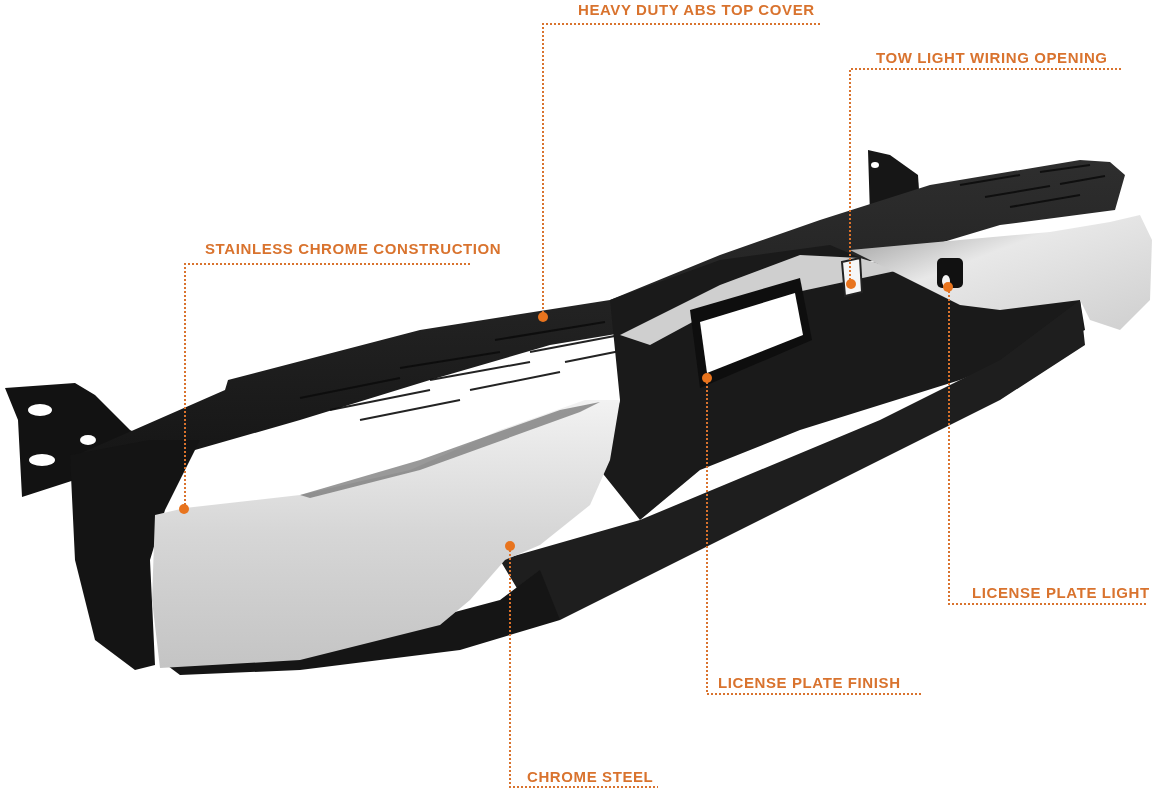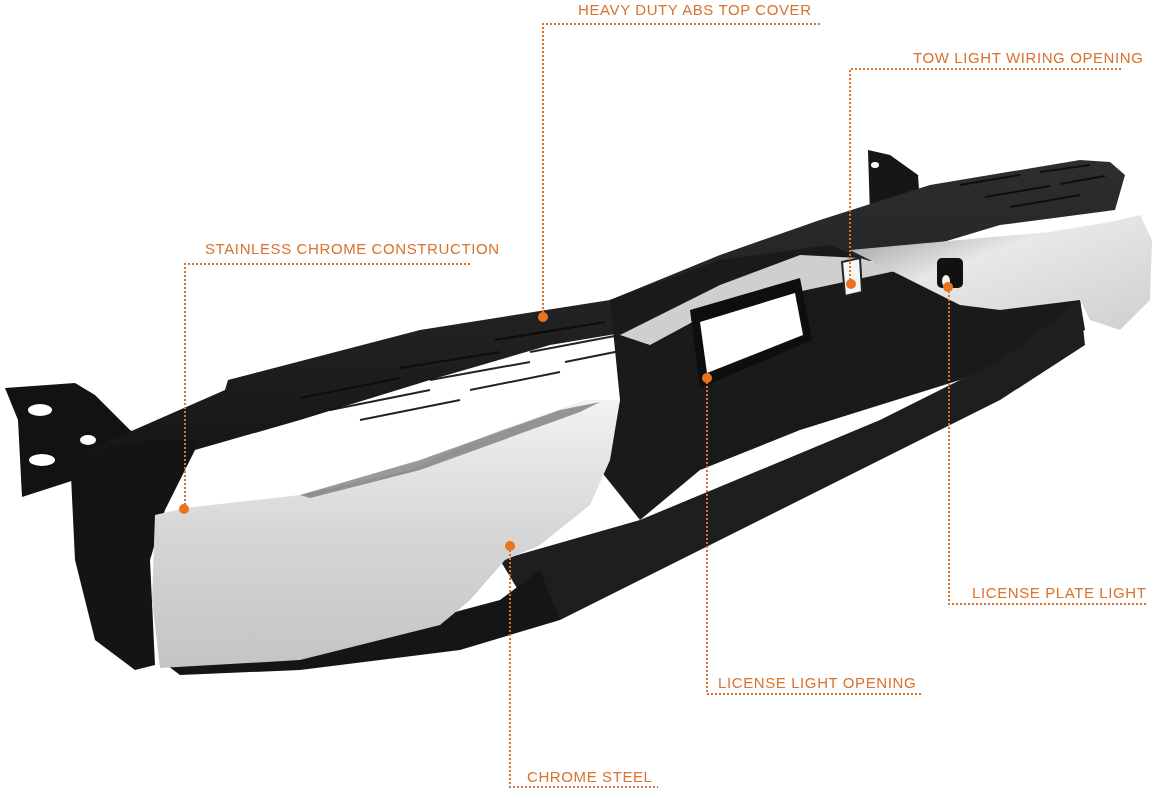--- a/index.html
+++ b/index.html
@@ -1,17 +1,17 @@
 <!DOCTYPE html>
 <html><head>
 <meta charset="utf-8">
 <style>
   html, body { margin: 0; padding: 0; background: #ffffff; }
   body { width: 1157px; height: 793px; position: relative; overflow: hidden; font-family: "Liberation Sans", "DejaVu Sans", sans-serif; }
-  #stage { position: absolute; left: 0; top: 0; width: 1015px; height: 793px; }
+  #stage { position: absolute; left: 0; top: 0; width: 1015px; height: 793px; font-weight: bold; }
   #product { position: absolute; left: 0; top: 0; width: 1157px; height: 793px; }
   .callout-label {
     position: absolute;
     color: #d9732e;
     font-size: 15px;
     letter-spacing: 0.6px;
     white-space: nowrap;
     line-height: 18px;
   }
 </style>
@@ -111,18 +111,18 @@
       <circle cx="543" cy="317" r="5"></circle>
       <circle cx="851" cy="284" r="5"></circle>
       <circle cx="184" cy="509" r="5"></circle>
       <circle cx="948" cy="287" r="5"></circle>
       <circle cx="707" cy="378" r="5"></circle>
       <circle cx="510" cy="546" r="5"></circle>
     </g>
   </svg>
 
   <div class="callout-label" style="left:578px;top:1px;">HEAVY DUTY ABS TOP COVER</div>
-  <div class="callout-label" style="left:913px;top:49px;">TOW LIGHT WIRING OPENING</div>
+  <div class="callout-label" style="left:876px;top:49px;">TOW LIGHT WIRING OPENING</div>
   <div class="callout-label" style="left:205px;top:240px;">STAINLESS CHROME CONSTRUCTION</div>
   <div class="callout-label" style="left:972px;top:584px;">LICENSE PLATE LIGHT</div>
-  <div class="callout-label" style="left:718px;top:674px;">LICENSE LIGHT OPENING</div>
+  <div class="callout-label" style="left:718px;top:674px;">LICENSE PLATE FINISH</div>
   <div class="callout-label" style="left:527px;top:768px;">CHROME STEEL</div>
 </div>
 
 </body></html>

